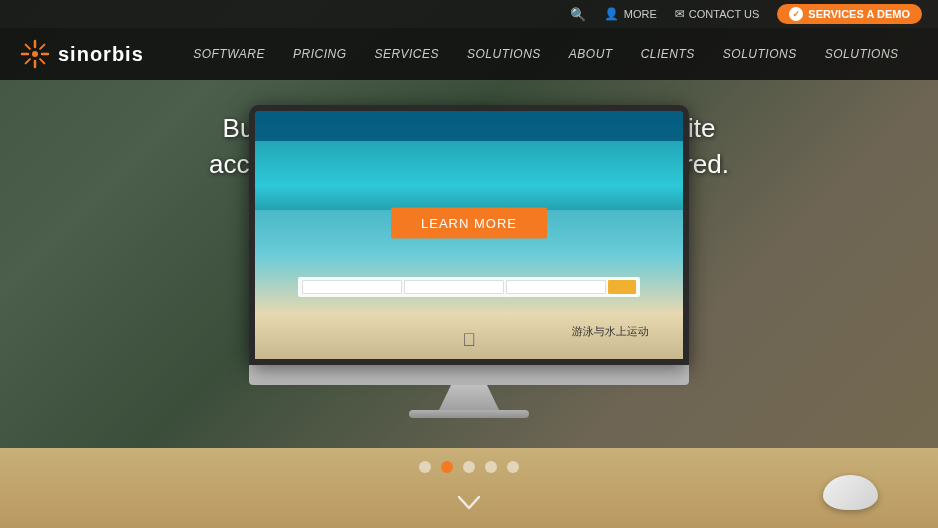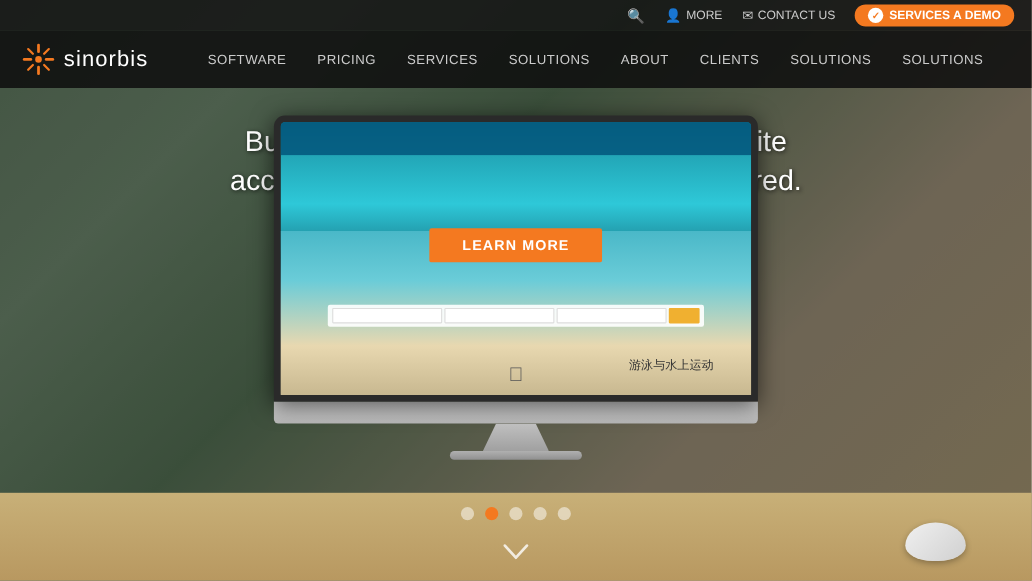--- a/index.html
+++ b/index.html
@@ -60,25 +60,25 @@
       z-index: 10;
     }
     .logo {
       display: flex; align-items: center; gap: 8px;
       margin-right: 30px;
     }
     .logo-icon {
       width: 30px; height: 30px;
     }
     .logo-text {
-      color: #fff; font-size: 20px; font-weight: 400; letter-spacing: 1px;
+      color: #fff; font-size: 20px; font-weight: 700; letter-spacing: 1px;
     }
     .nav-links {
       display: flex; align-items: center; gap: 0;
-      flex: 1; justify-content: center;
+      flex: 1; justify-content: center; font-style: italic;
     }
     .nav-link {
       color: #ccc; font-size: 12px; text-decoration: none; padding: 0 14px;
       cursor: pointer; letter-spacing: 0.5px;
     }
 
     
     .hero {
       position: absolute; top: 80px; left: 0; right: 0; bottom: 0;
       z-index: 5;
@@ -115,21 +115,21 @@
     }
     .monitor-screen {
       width: 100%; height: 100%;
       background: linear-gradient(180deg, #1a8fa0 0%, #2ec8d8 30%, #1a7a8a 50%, #c4d8e0 70%, #d4c8a0 90%);
       position: relative; overflow: hidden;
     }
     .screen-learn-more {
       position: absolute;
       top: 45%; left: 50%; transform: translate(-50%, -50%);
       background: #f47920;
-      color: #fff; font-size: 13px; font-weight: bold;
+      color: #fff; font-size: 13px; font-weight: normal;
       padding: 8px 30px;
       border-radius: 2px;
       letter-spacing: 1px;
       cursor: pointer;
       white-space: nowrap;
     }
     .monitor-chin {
       background: linear-gradient(180deg, #d0d0d0 0%, #b8b8b8 100%);
       height: 20px; width: 440px; margin: 0 auto;
       border-radius: 0 0 4px 4px;

